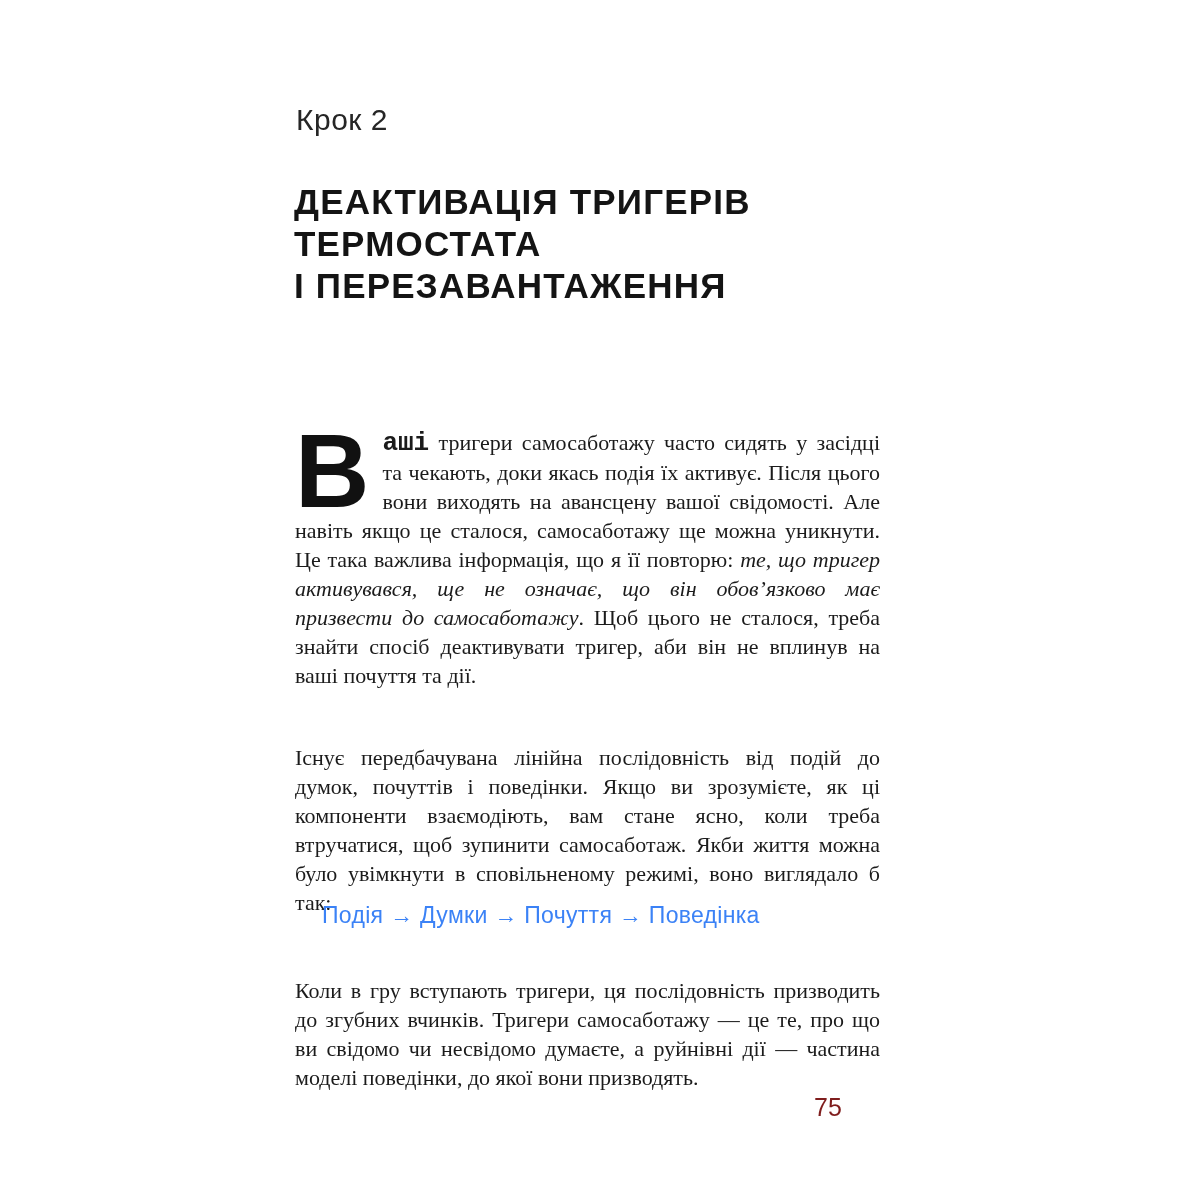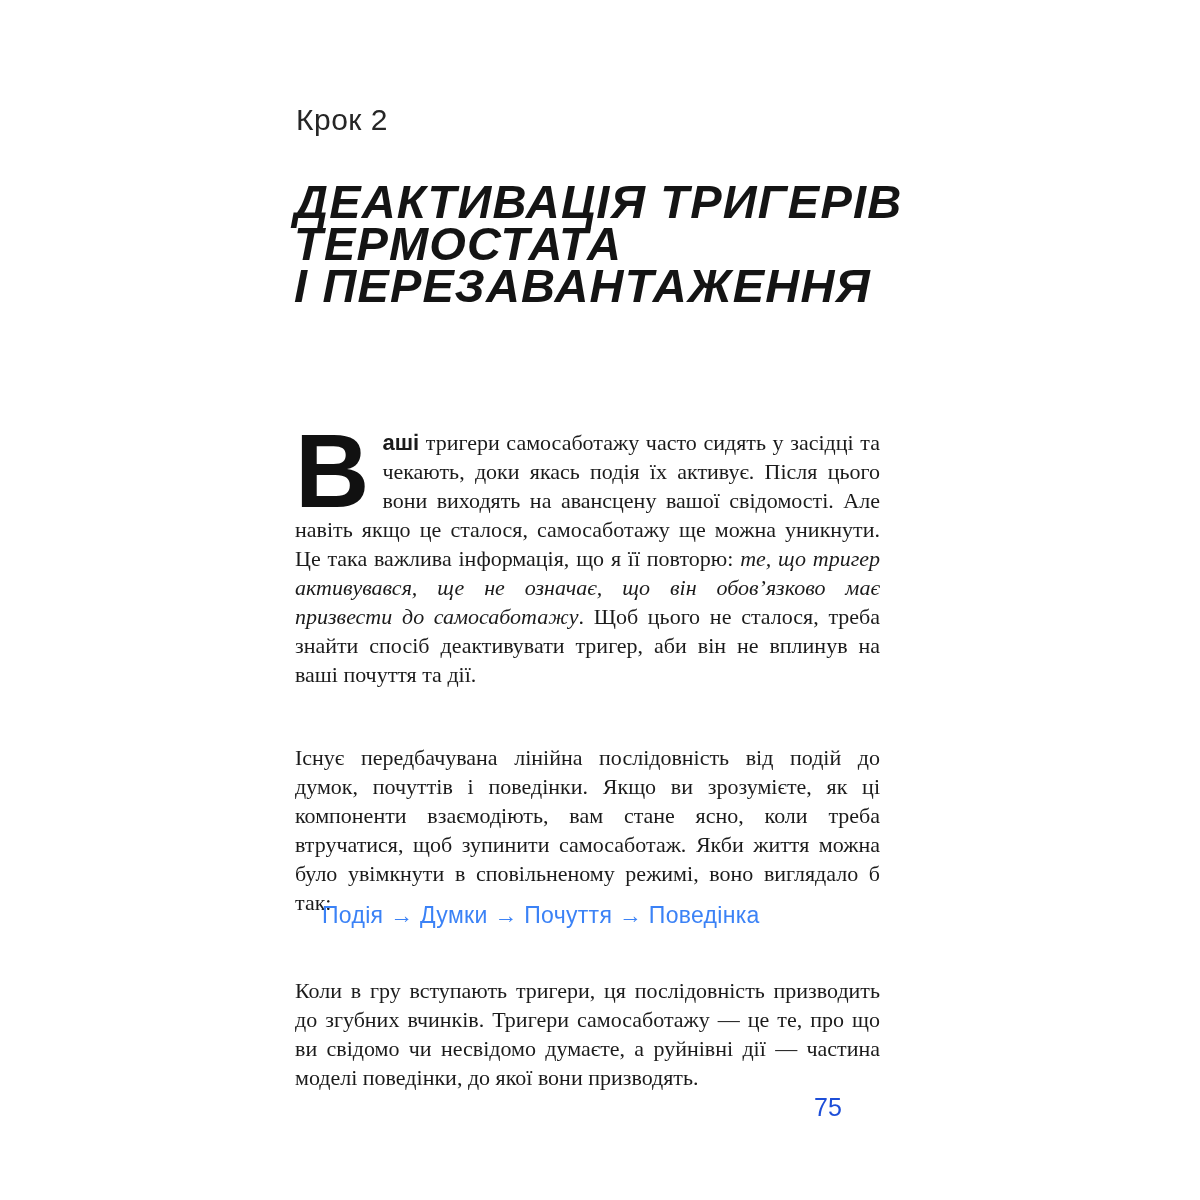--- a/index.html
+++ b/index.html
@@ -17,61 +17,61 @@
   }
   .kicker {
     position: absolute; left: 296px; top: 103px;
     font-family: "Liberation Sans", "DejaVu Sans", sans-serif;
     font-size: 30px; font-weight: 400; color: #262626;
     letter-spacing: 0.5px;
   }
   .chapter-title {
     position: absolute; left: 294px; top: 181px;
     font-family: "Liberation Sans", "DejaVu Sans", sans-serif;
-    font-size: 47px; font-weight: 700; color: #141414;
-    line-height: 42px; letter-spacing: 1.2px; font-style: italic;
+    font-size: 35px; font-weight: 700; color: #141414;
+    line-height: 42px; letter-spacing: 1.2px;
   }
   .bodypara {
     position: absolute; left: 295px; width: 585px;
     font-size: 22px; line-height: 29px;
     text-align: justify; color: #1b1b1b;
     margin: 0;
   }
   .para1 { top: 428px; }
   .para2 { top: 743px; }
   .para3 { top: 952px; margin-top: 24px; }
   .dropcap {
     float: left;
     font-family: "Liberation Sans", "DejaVu Sans", sans-serif;
     font-weight: 700; color: #111111;
     font-size: 103px; line-height: 0.76;
     margin: 5px 13px 0 0;
   }
   .bold-lead {
-    font-family: Liberation Sans, sans-serif;
-    font-weight: 700; font-size: 22px;
+    font-family: Liberation Mono, monospace;
+    font-weight: 700; font-size: 26px;
   }
   .italic-quote { font-style: italic; margin-top: 44px; }
   .section-heading {
     position: absolute; left: 295px; top: 686px;
     font-family: "Liberation Sans", "DejaVu Sans", sans-serif;
     font-size: 27px; font-weight: 700; color: #161616;
     letter-spacing: 3px;
   }
   .sequence-line {
     position: absolute; left: 322px; top: 902px;
     font-family: "Liberation Sans", "DejaVu Sans", sans-serif;
     font-size: 23px; color: #3b82f6;
     letter-spacing: 0.3px;
   }
   .page-number {
     position: absolute; left: 797px; top: 1093px;
     width: 62px; text-align: center;
     font-family: "Liberation Sans", "DejaVu Sans", sans-serif;
-    font-size: 25px; color: #1d4ed8;
+    font-size: 25px; color: #7f1d1d;
   }
 </style>
 </head>
 <body>
 
 <div class="sheet">
 
   <div class="kicker">Крок 2</div>
 
   <div class="chapter-title">

